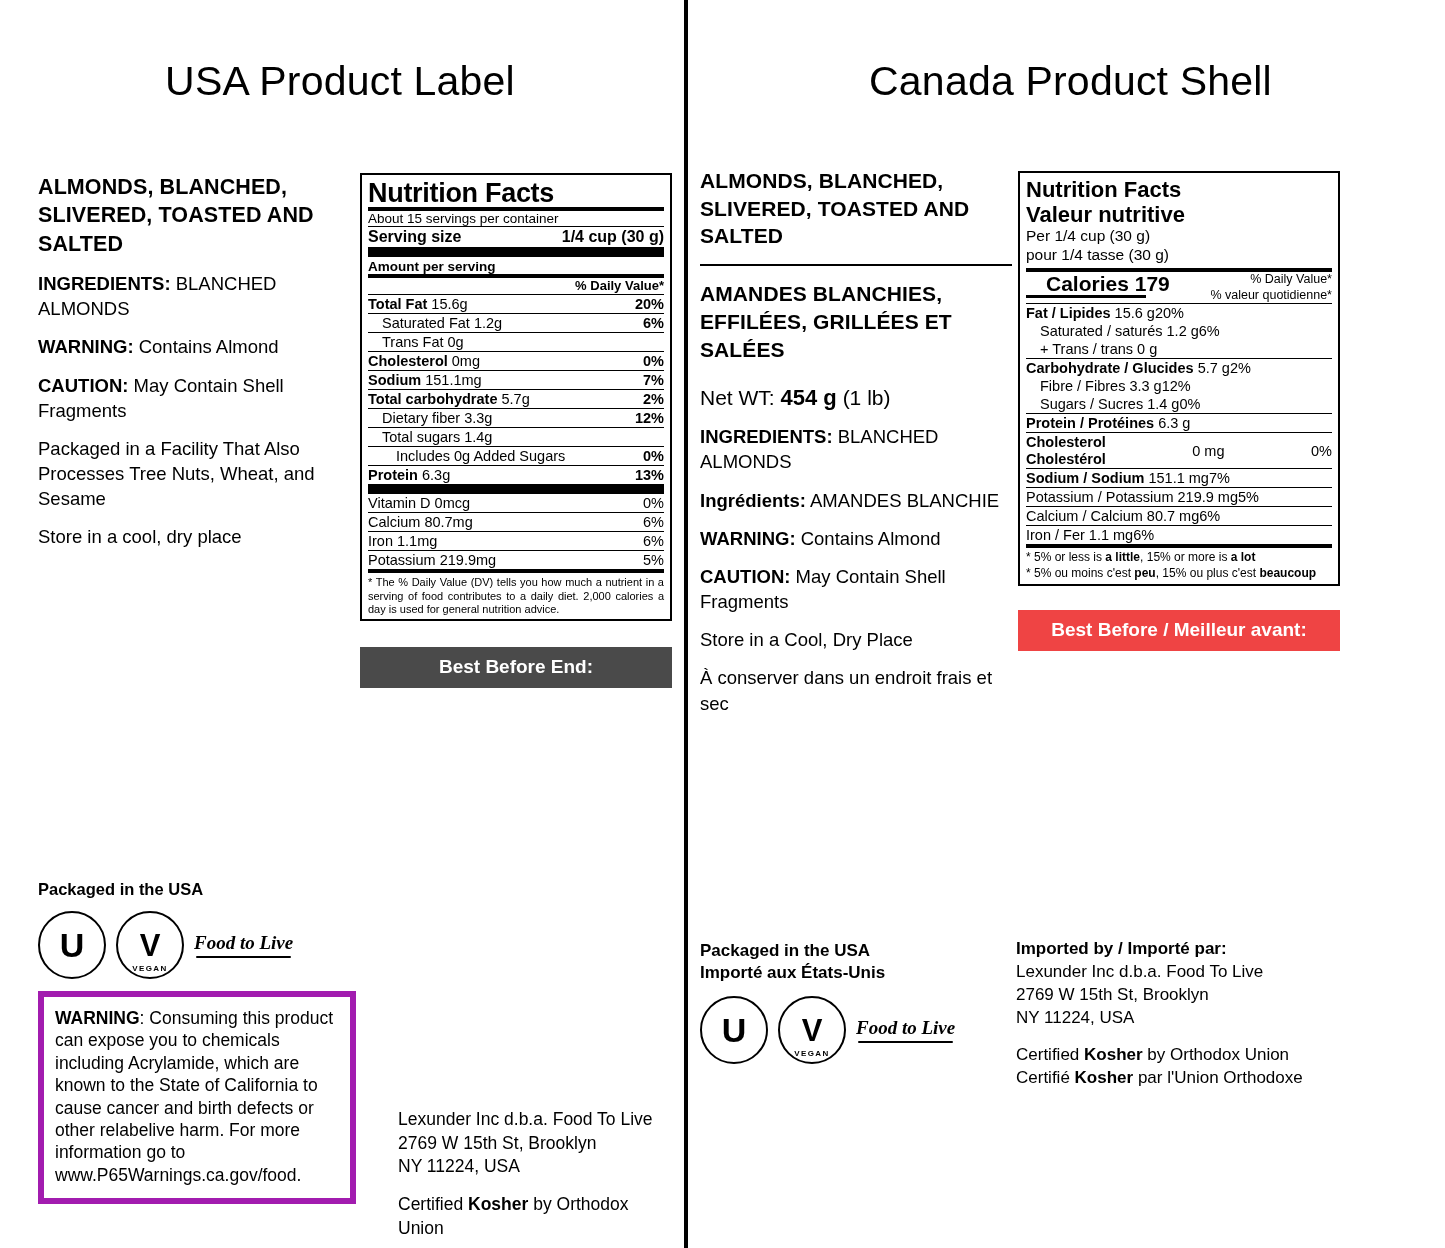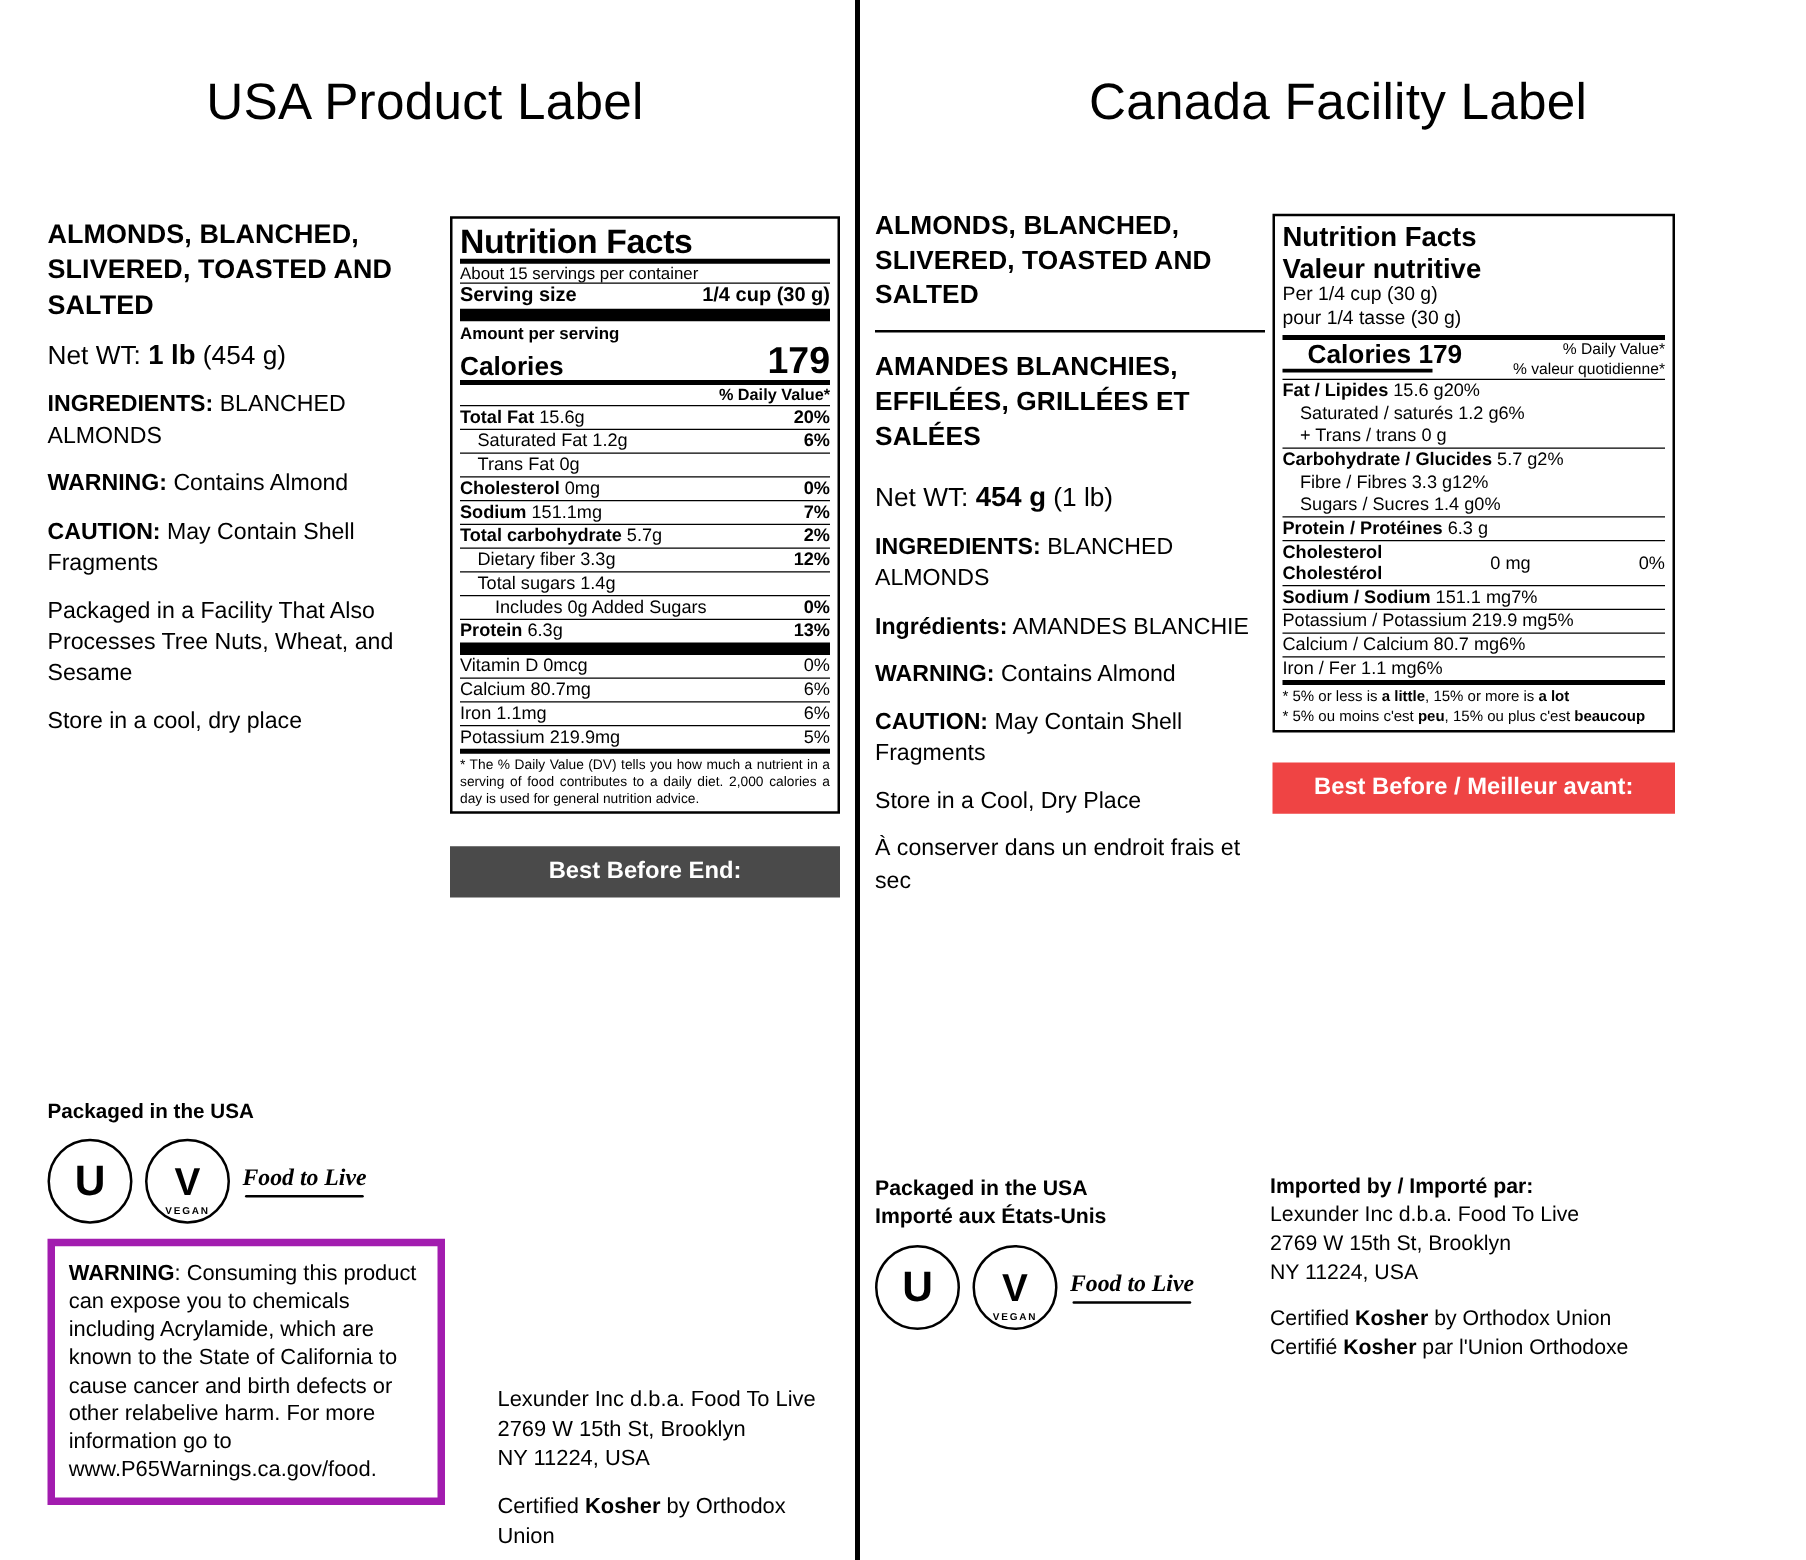--- a/index.html
+++ b/index.html
@@ -144,25 +144,20 @@
 <div class="page">
 
   <div class="panel usa">
     <div class="panel-title">USA Product Label</div>
 
     <div class="usa-body">
 
       <div class="usa-left">
         <div class="prodname">ALMONDS, BLANCHED, SLIVERED, TOASTED AND SALTED</div>
 
-        <div class="netwt">
-          <span>Net WT:</span>
-          <b>1 lb</b>
-          <span>(454 g)</span>
-        </div>
 
         <div class="ptext">
           <b>INGREDIENTS:</b>
           <span>BLANCHED ALMONDS</span>
         </div>
 
         <div class="ptext">
           <b>WARNING:</b>
           <span>Contains Almond</span>
         </div>
@@ -181,24 +176,20 @@
           <div class="nf-title">Nutrition Facts</div>
           <div class="rule-med"></div>
           <div class="nf-small">About 15 servings per container</div>
           <div class="rule-thin"></div>
           <div class="servingsize">
             <span>Serving size</span>
             <span>1/4 cup (30 g)</span>
           </div>
           <div class="rule-thick"></div>
           <div class="amount-serv">Amount per serving</div>
-          <div class="cal-row">
-            <span class="cal-label">Calories</span>
-            <span class="cal-val">179</span>
-          </div>
           <div class="rule-med"></div>
           <div class="dv-head">% Daily Value*</div>
           <div class="rule-thin"></div>
           <div id="usa-nf-rows">
               <div class="nf-row">
                 <span class="l"><b>Total Fat</b> 15.6g</span>
                 <span class="r">20%</span>
               </div>
               <div class="rule-thin"></div>
               <div class="nf-row">
@@ -302,21 +293,21 @@
         <div class="kosher">
           <span>Certified </span><b>Kosher</b><span> by Orthodox Union</span>
         </div>
       </div>
     </div>
   </div>
 
   <div class="divider"></div>
 
   <div class="panel can">
-    <div class="panel-title">Canada Facility Label</div>
+    <div class="panel-title">Canada Product Shell</div>
 
     <div class="can-body">
 
       <div class="can-left">
         <div class="prodname">ALMONDS, BLANCHED, SLIVERED, TOASTED AND SALTED</div>
         <div class="hr-split"></div>
         <div class="prodname">AMANDES BLANCHIES, EFFILÉES, GRILLÉES ET SALÉES</div>
 
         <div class="netwt" style="margin-top:22px;">
           <span>Net WT:</span>

